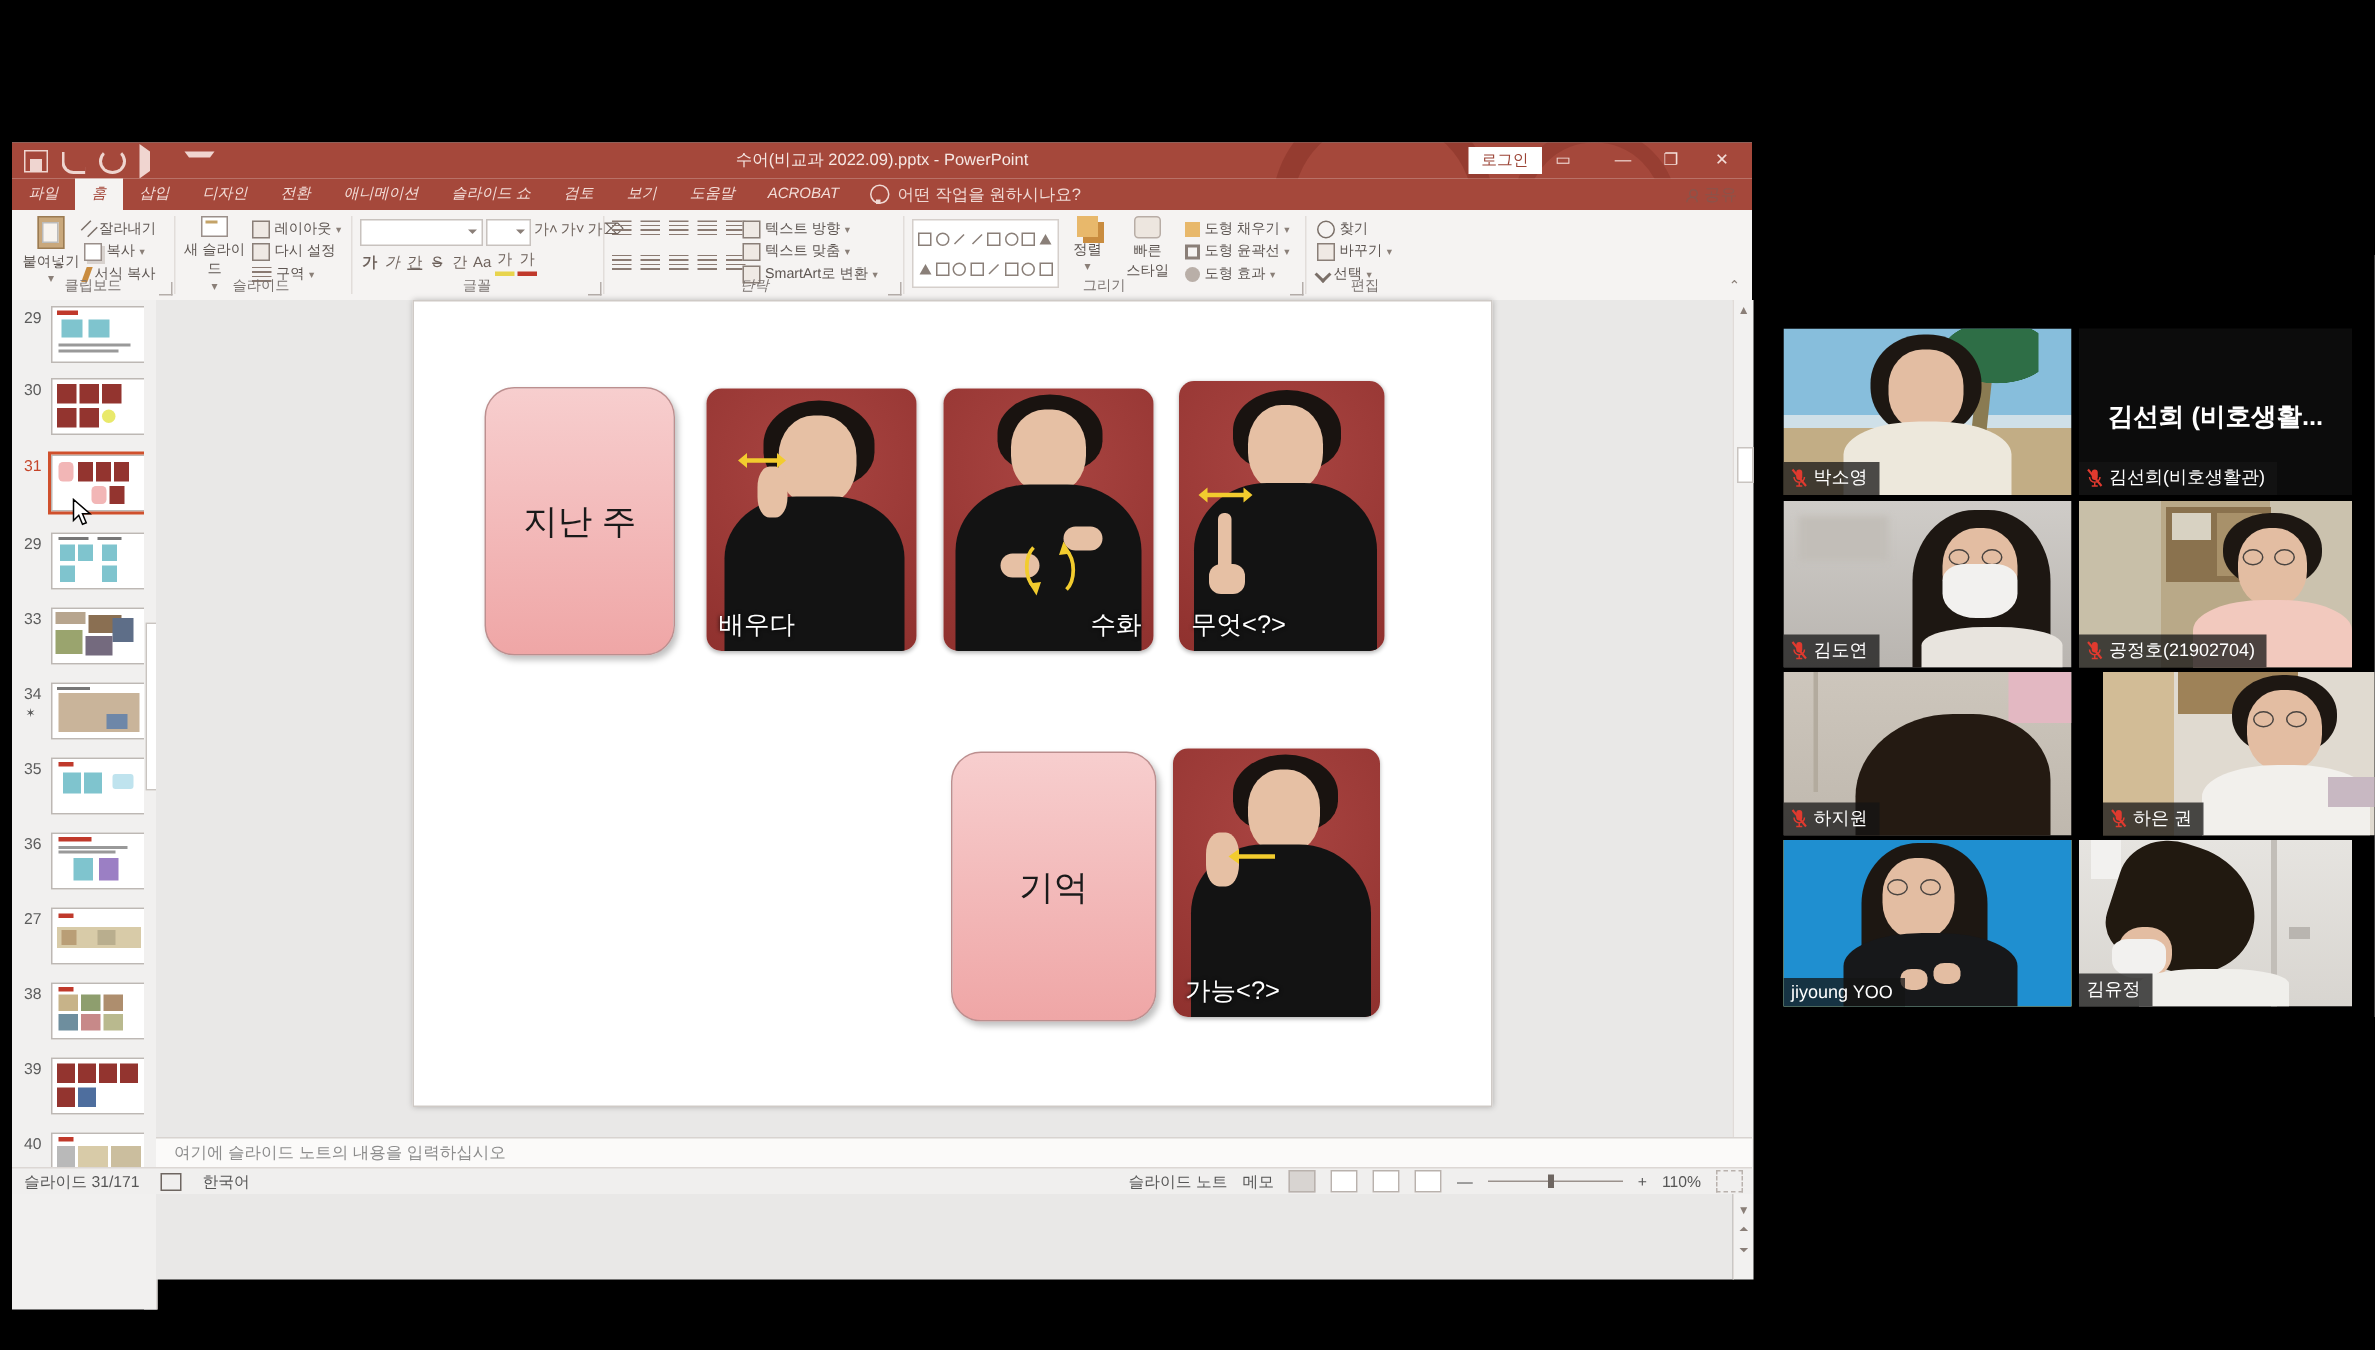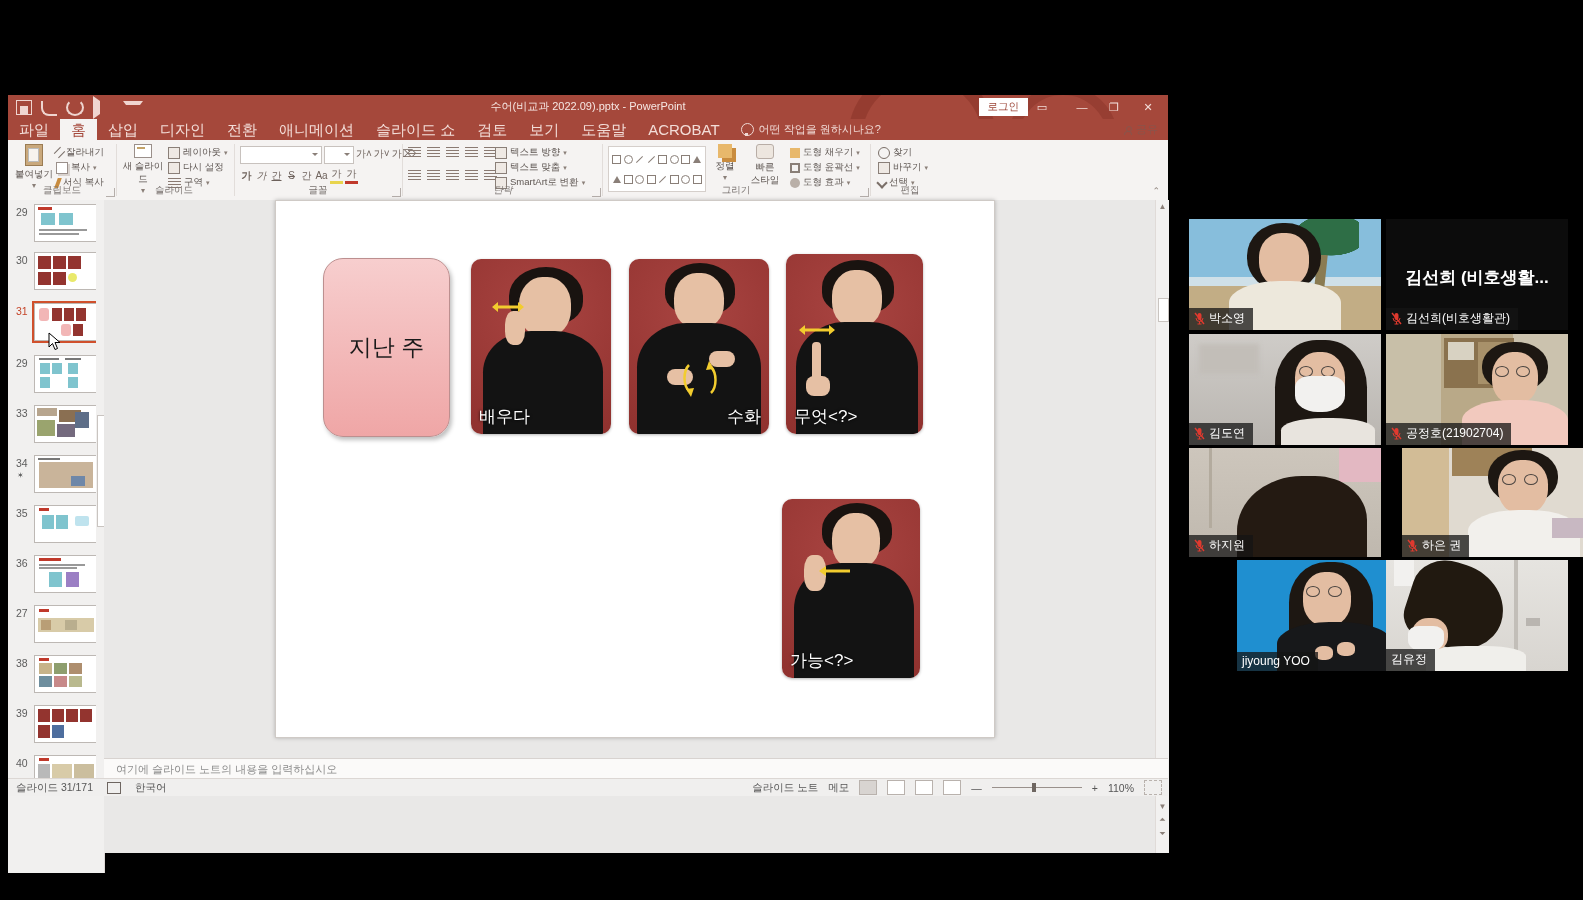--- a/index.html
+++ b/index.html
@@ -18,21 +18,21 @@
   .ic-save:after{content:"";position:absolute;left:3px;top:5px;right:3px;bottom:0;background:#F3DDD8;}
   .ic-undo{border-bottom:2px solid #F3DDD8;border-left:2px solid #F3DDD8;border-radius:0 0 0 8px;width:10px;height:8px;margin-top:3px;}
   .ic-redo{border:2px solid #F3DDD8;border-radius:50%;width:9px;height:9px;border-top-color:transparent;}
   .ic-play{width:0;height:0;border-left:7px solid #F3DDD8;border-top:5px solid transparent;border-bottom:5px solid transparent;}
   .ic-caret{width:0;height:0;border-top:4px solid #F3DDD8;border-left:3.5px solid transparent;border-right:3.5px solid transparent;margin-top:5px;}
   #win-title{left:0;right:0;top:4px;text-align:center;color:#F6E7E3;font-size:11px;}
   #login-btn{right:140px;top:3px;background:#fff;color:#9B4335;font-size:10.5px;padding:2px 9px;}
   .winctl{top:0;height:24px;width:28px;color:#F3DDD8;font-size:11px;text-align:center;line-height:24px;}
   
   #tabrow{left:0;top:24px;width:1160px;height:21px;background:#A5483B;display:flex;align-items:stretch;}
-  .tab{color:#F3DDD8;font-size:15px;padding:0 11px;line-height:21px;}
+  .tab{color:#F3DDD8;font-size:10px;padding:0 11px;line-height:21px;font-style:italic;}
   .tab.active{background:#F5F3F2;color:#A5483B;}
   #tab-search{display:flex;align-items:center;gap:5px;color:#F0D9D4;font-size:11px;padding:0 10px;}
   .bulb{width:11px;height:11px;border-radius:50%;border:1.5px solid #F0D9D4;position:relative;}
   .bulb:after{content:"";position:absolute;left:3px;top:9px;width:3px;height:3px;background:#F0D9D4;}
   #share-area{position:absolute;right:10px;top:24px;height:21px;display:flex;align-items:center;gap:4px;color:#7B4A42;font-size:11px;}
   #share-area{color:#8A544B;}
   .person-glyph{width:8px;height:8px;position:relative;}
   .person-glyph:before{content:"";position:absolute;left:2px;top:0;width:4px;height:4px;border-radius:50%;border:1px solid #8A544B;}
   .person-glyph:after{content:"";position:absolute;left:0;top:5px;width:6px;height:3px;border:1px solid #8A544B;border-bottom:none;border-radius:4px 4px 0 0;}
   
@@ -97,21 +97,21 @@
   .viewbtn{width:16px;height:13px;border:1px solid #B9B2AD;background:#fff;position:relative;}
   .viewbtn.on{background:#D8D4D1;}
   .zoomline{width:90px;height:1px;background:#9a918c;position:relative;}
   .zoomline .knob{position:absolute;left:40px;top:-4px;width:4px;height:9px;background:#6e6661;}
   .accicon{width:12px;height:10px;border:1px solid #6e6661;position:relative;}
   
   .tile{position:absolute;background:#0c0c0c;overflow:hidden;}
   .tile .scene{position:absolute;inset:0;}
   .vlabel{position:absolute;left:0;bottom:0;background:rgba(20,20,20,.75);color:#fff;font-size:12px;padding:2px 8px 3px 5px;display:flex;align-items:center;gap:4px;max-width:95%;white-space:nowrap;}
   .centername{position:absolute;left:0;right:0;top:42%;text-align:center;color:#fff;font-size:17px;font-weight:bold;}
-  .tile.active{outline:3px solid #DCE79B;outline-offset:-3px;margin-left:48px;}
+  .tile.active{outline:3px solid #DCE79B;outline-offset:-3px;}
   .micmute{width:11px;height:13px;flex:0 0 auto;}
   
   .s-hair{position:absolute;background:#1d1712;border-radius:48%;}
   .s-face{position:absolute;background:#E3BDA2;border-radius:45%;}
   .s-mask{position:absolute;background:#F2F1EF;border-radius:30% 30% 45% 45%;}
   .s-body{position:absolute;border-radius:45% 45% 0 0;}
   .s-glass{position:absolute;border:1.5px solid #4a4440;border-radius:50%;width:12px;height:9px;}
 </style>
 </head>
 <body>
@@ -489,20 +489,21 @@
       <div class="hand" style="left:80px;top:92px;width:26px;height:16px;border-radius:8px;"></div>
       <svg class="arrowsvg" style="left:52px;top:96px;" width="40" height="48" viewBox="0 0 40 48">
           <path d="M8 10 C2 16 2 30 8 36" stroke="#F2CC2E" stroke-width="2.5" fill="none"></path>
           <path d="M5 34 L10 42 L13 33 Z" fill="#F2CC2E"></path>
           <path d="M30 38 C36 32 36 18 30 12" stroke="#F2CC2E" stroke-width="2.5" fill="none"></path>
           <path d="M33 14 L28 6 L25 15 Z" fill="#F2CC2E"></path>
         </svg>
       <div class="plabel" style="right:8px;bottom:6px;">수화</div>
     </div>
 
+    <div class="pinkbox" style="left:358px;top:300px;width:135px;height:178px;">기억</div>
 
     <div class="photo" style="left:506px;top:298px;width:138px;height:179px;">
       <div class="hair" style="left:40px;top:4px;width:70px;height:52px;"></div>
       <div class="face" style="left:50px;top:14px;width:48px;height:56px;"></div>
       <div class="torso" style="left:12px;top:64px;width:120px;height:115px;"></div>
       <div class="hand" style="left:22px;top:56px;width:22px;height:36px;"></div>
       <svg class="arrowsvg" style="left:36px;top:66px;" width="34" height="12" viewBox="0 0 34 12">
           <path d="M6 6 H32" stroke="#F2CC2E" stroke-width="3"></path>
           <path d="M8 1 L1 6 L8 11 Z" fill="#F2CC2E"></path>
         </svg>

